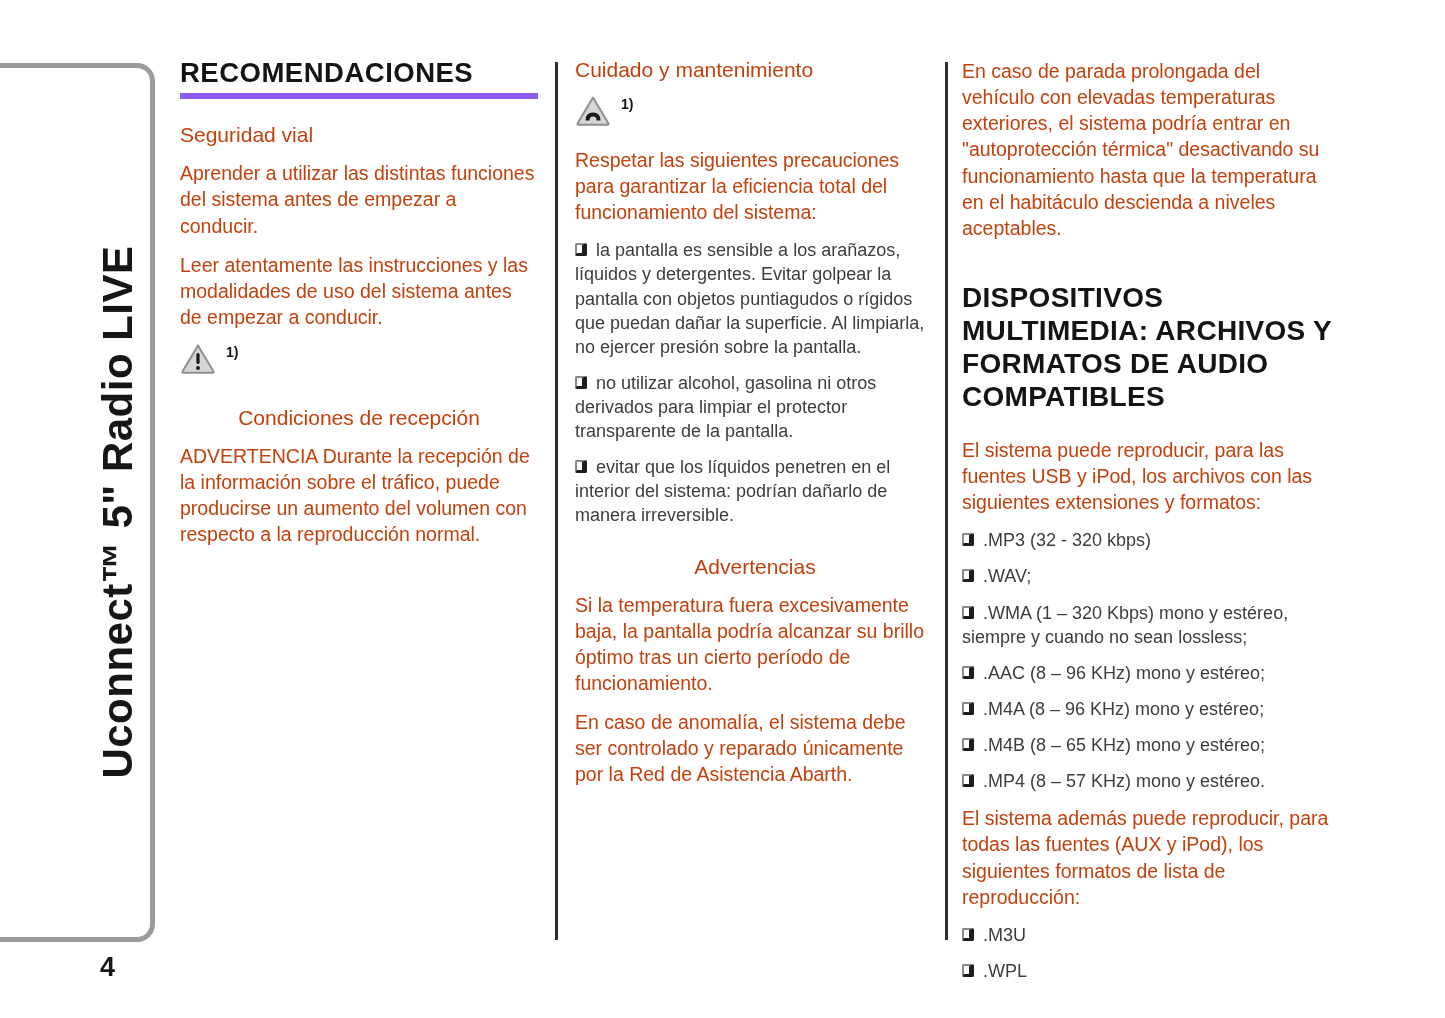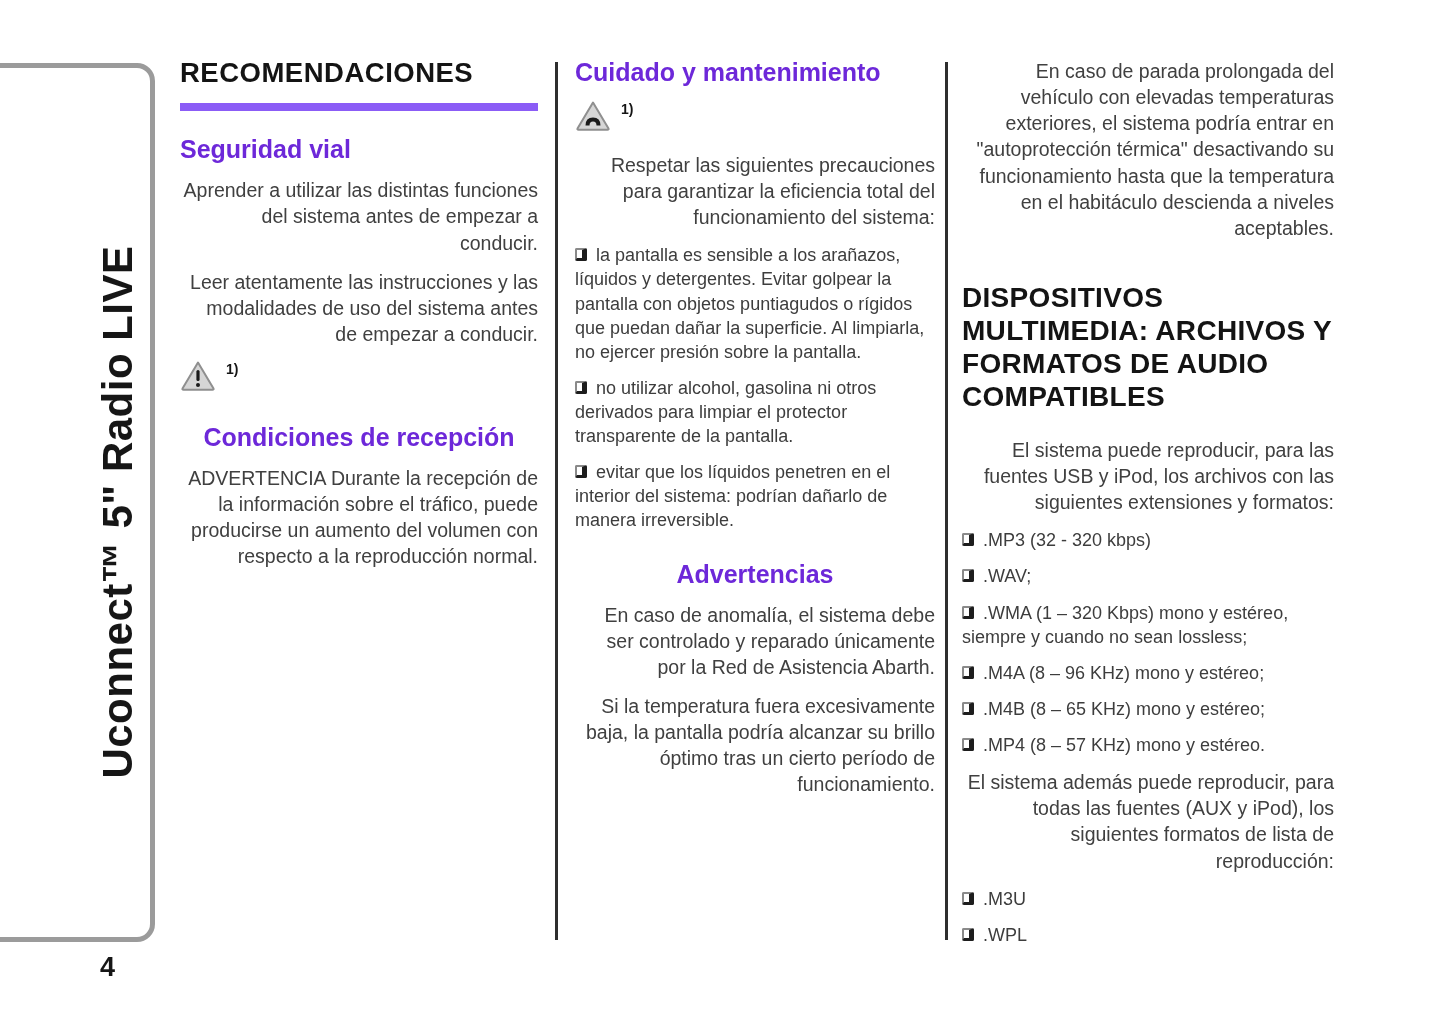--- a/index.html
+++ b/index.html
@@ -56,47 +56,46 @@
   .col1 { left: 180px; width: 358px; }
   .col2 { left: 575px; width: 360px; }
   .col3 { left: 962px; width: 372px; }
 
   h1.section-main {
     font-size: 27.5px;
     font-weight: 800;
     color: #141414;
     letter-spacing: 0.5px;
     line-height: 1.1;
-    border-bottom: 8px solid #8b5cf6;
-    padding-bottom: 15px;
+    border-bottom: 6px solid #8b5cf6;
+    padding-bottom: 5px;
     margin-bottom: 24px;
     white-space: nowrap;
   }
   h3.section-big {
     font-size: 28px;
     font-weight: 800;
     color: #141414;
     letter-spacing: 0.3px;
     line-height: 1.18;
     margin-top: 40px;
     margin-bottom: 24px;
   }
   h2.sub {
-    font-size: 25px;
-    font-weight: bold;
-    color: #6d28d9;
+    font-size: 21px;
+    font-weight: normal;
+    color: #c2410c;
     margin-bottom: 13px;
   }
   h2.sub.gap { margin-top: 27px; text-align: center; }
   p.body {
     font-size: 19.5px;
     line-height: 1.34;
-    color: #404040;
+    color: #c2410c;
     margin-bottom: 13px;
-    text-align: right;
   }
   p.li {
     font-size: 18px;
     line-height: 1.34;
     color: #3d3d3d;
     margin-bottom: 12px;
   }
   .bullet {
     display: inline-block;
     width: 12px;
@@ -171,34 +170,35 @@
       <span class="ref">1)</span>
     </div>
 
     <p class="body">Respetar las siguientes precauciones para garantizar la eficiencia total del funcionamiento del sistema:</p>
 
     <p class="li"><span class="bullet"></span><span>la pantalla es sensible a los arañazos, líquidos y detergentes. Evitar golpear la pantalla con objetos puntiagudos o rígidos que puedan dañar la superficie. Al limpiarla, no ejercer presión sobre la pantalla.</span></p>
     <p class="li"><span class="bullet"></span><span>no utilizar alcohol, gasolina ni otros derivados para limpiar el protector transparente de la pantalla.</span></p>
     <p class="li"><span class="bullet"></span><span>evitar que los líquidos penetren en el interior del sistema: podrían dañarlo de manera irreversible.</span></p>
 
     <h2 class="sub gap">Advertencias</h2>
+    <p class="body">Si la temperatura fuera excesivamente baja, la pantalla podría alcanzar su brillo óptimo tras un cierto período de funcionamiento.</p>
     <p class="body">En caso de anomalía, el sistema debe ser controlado y reparado únicamente por la Red de Asistencia Abarth.</p>
-    <p class="body">Si la temperatura fuera excesivamente baja, la pantalla podría alcanzar su brillo óptimo tras un cierto período de funcionamiento.</p>
   </div>
 
   <div class="col col3">
     <p class="body">En caso de parada prolongada del vehículo con elevadas temperaturas exteriores, el sistema podría entrar en "autoprotección térmica" desactivando su funcionamiento hasta que la temperatura en el habitáculo descienda a niveles aceptables.</p>
 
     <h3 class="section-big">DISPOSITIVOS MULTIMEDIA: ARCHIVOS Y FORMATOS DE AUDIO COMPATIBLES</h3>
 
     <p class="body">El sistema puede reproducir, para las fuentes USB y iPod, los archivos con las siguientes extensiones y formatos:</p>
 
     <p class="li"><span class="bullet"></span><span>.MP3 (32 - 320 kbps)</span></p>
     <p class="li"><span class="bullet"></span><span>.WAV;</span></p>
     <p class="li"><span class="bullet"></span><span>.WMA (1 – 320 Kbps) mono y estéreo, siempre y cuando no sean lossless;</span></p>
+    <p class="li"><span class="bullet"></span><span>.AAC (8 – 96 KHz) mono y estéreo;</span></p>
     <p class="li"><span class="bullet"></span><span>.M4A (8 – 96 KHz) mono y estéreo;</span></p>
     <p class="li"><span class="bullet"></span><span>.M4B (8 – 65 KHz) mono y estéreo;</span></p>
     <p class="li"><span class="bullet"></span><span>.MP4 (8 – 57 KHz) mono y estéreo.</span></p>
 
     <p class="body">El sistema además puede reproducir, para todas las fuentes (AUX y iPod), los siguientes formatos de lista de reproducción:</p>
 
     <p class="li"><span class="bullet"></span><span>.M3U</span></p>
     <p class="li"><span class="bullet"></span><span>.WPL</span></p>
   </div>
 

